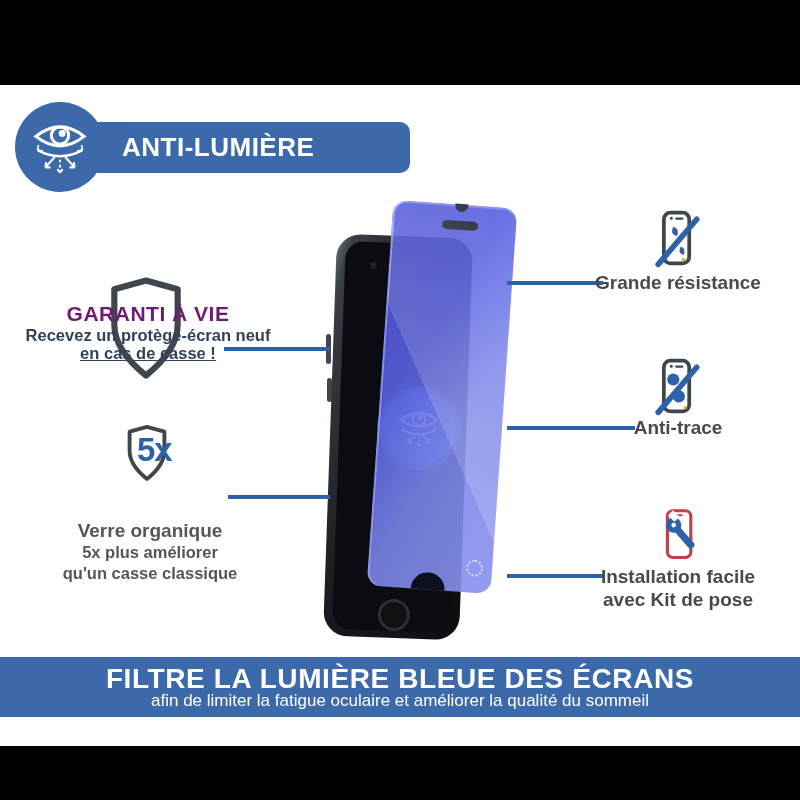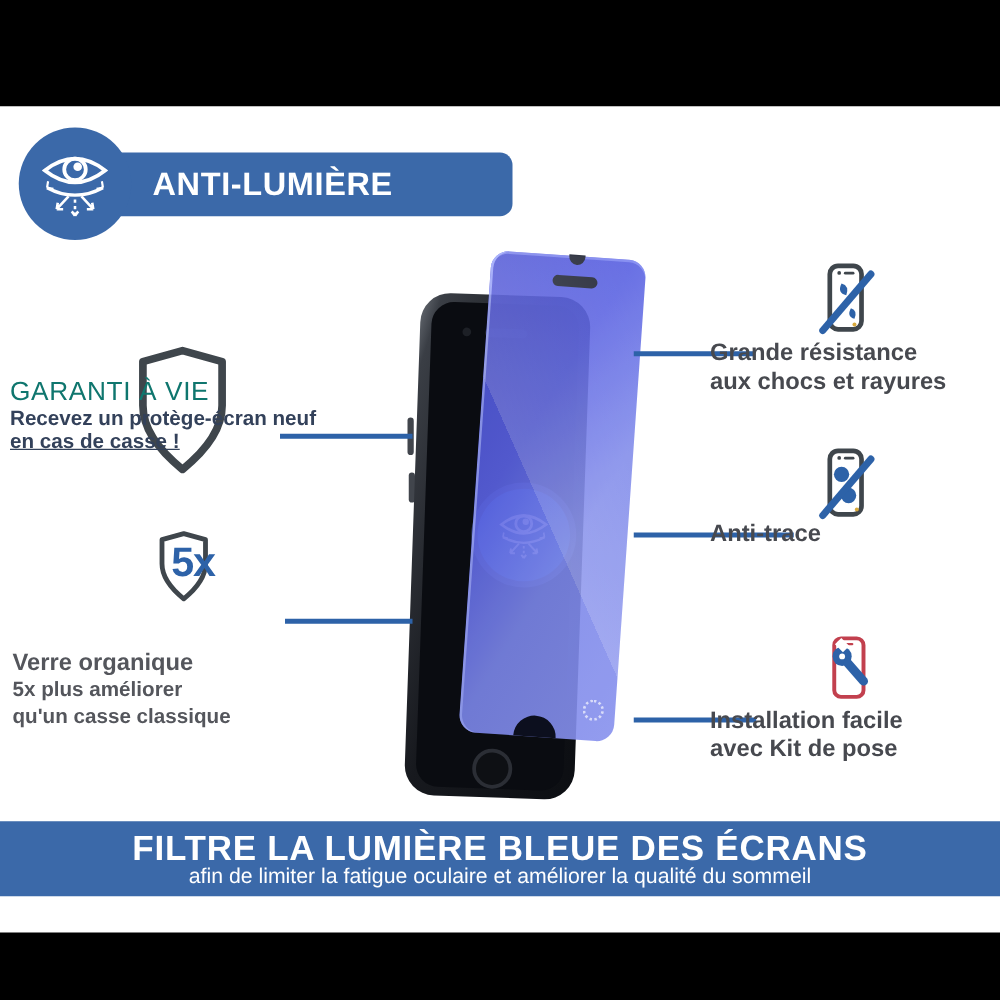--- a/index.html
+++ b/index.html
@@ -41,22 +41,22 @@
   .prot-slot{position:absolute;left:50px;top:16px;width:36px;height:9px;background:#1c2130;border-radius:5px;}
   .prot-notch{position:absolute;left:62px;top:-1px;width:13px;height:8px;background:#1c2130;
     border-radius:0 0 7px 7px;}
   .prot-cutout{position:absolute;left:44px;bottom:0;width:34px;height:17px;background:#0d1020;
     border-radius:17px 17px 0 0;}
   .prot-logo{position:absolute;right:9px;bottom:16px;width:13px;height:13px;border:2px dotted rgba(255,255,255,.65);
     border-radius:50%;}
 
   
   .connector{position:absolute;height:4px;background:#2d62a8;z-index:5;}
-  .txt{position:absolute;text-align:left;z-index:6;}
-  .t-blue{color:#0f766e;font-weight:normal;}
+  .txt{position:absolute;text-align:center;z-index:6;}
+  .t-blue{color:#701a75;font-weight:bold;}
   .t-navy{color:#33415a;font-weight:bold;}
   .t-gray{color:#54565c;font-weight:bold;margin-top:33px;}
   .t-dgray{color:#47494f;font-weight:bold;}
   .shield{position:absolute;z-index:5;}
   .bigx{position:absolute;left:137px;top:431px;font-size:33px;font-weight:bold;color:#2d62a8;
     letter-spacing:-1px;z-index:6;}
   .ricon{position:absolute;z-index:6;}
 
   
   .footer-banner{position:absolute;left:0;top:657px;width:800px;height:60px;background:#3b69a9;}
@@ -144,21 +144,20 @@
   <svg class="ricon" style="left:653px;top:208px;" width="48" height="62" viewBox="0 0 48 66" fill="none">
     <rect x="10" y="5" width="27" height="54" rx="7" stroke="#3f464c" stroke-width="4"></rect>
     <circle cx="18" cy="11" r="1.6" fill="#3f464c"></circle>
     <rect x="22" y="10" width="9" height="2.4" rx="1.2" fill="#3f464c"></rect>
     <path d="M20 20 q7 2 4 10 q-8 -2 -4 -10 Z" fill="#2d62a8"></path>
     <path d="M28 41 q6 2 3 9 q-7 -2 -3 -9 Z" fill="#2d62a8"></path>
     <circle cx="31" cy="55" r="1.7" fill="#d8a93c"></circle>
     <line x1="4" y1="60" x2="45" y2="12" stroke="#2d62a8" stroke-width="6" stroke-linecap="round"></line>
   </svg>
   <div class="txt t-dgray" style="left:568px;top:272px;width:220px;font-size:19px;">Grande résistance</div>
-  <div class="txt t-dgray" style="left:568px;top:295px;width:220px;font-size:19px;">aux chocs et rayures</div>
   <div class="connector" style="left:507px;top:281px;width:96px;"></div>
 
   <svg class="ricon" style="left:653px;top:356px;" width="48" height="62" viewBox="0 0 48 66" fill="none">
     <rect x="10" y="5" width="27" height="54" rx="7" stroke="#3f464c" stroke-width="4"></rect>
     <circle cx="18" cy="11" r="1.6" fill="#3f464c"></circle>
     <rect x="22" y="10" width="9" height="2.4" rx="1.2" fill="#3f464c"></rect>
     <circle cx="20" cy="25" r="6.5" fill="#2d62a8"></circle>
     <circle cx="26" cy="43" r="6.5" fill="#2d62a8"></circle>
     <circle cx="33" cy="55" r="1.7" fill="#d8a93c"></circle>
     <line x1="4" y1="60" x2="45" y2="12" stroke="#2d62a8" stroke-width="6" stroke-linecap="round"></line>

